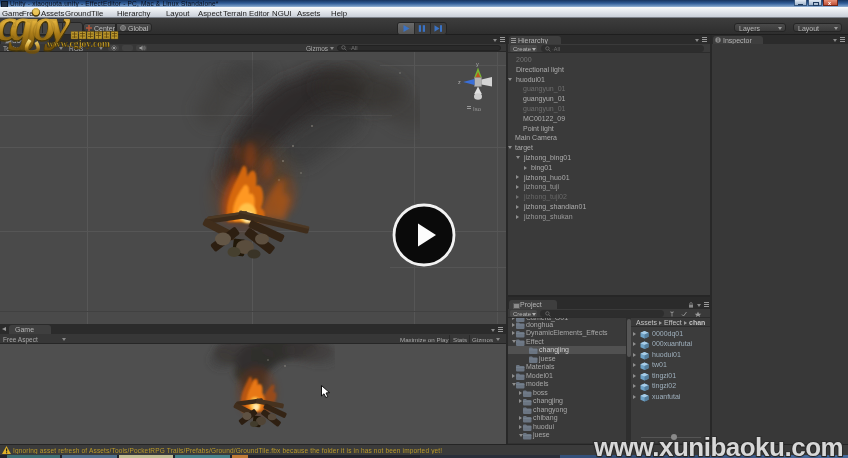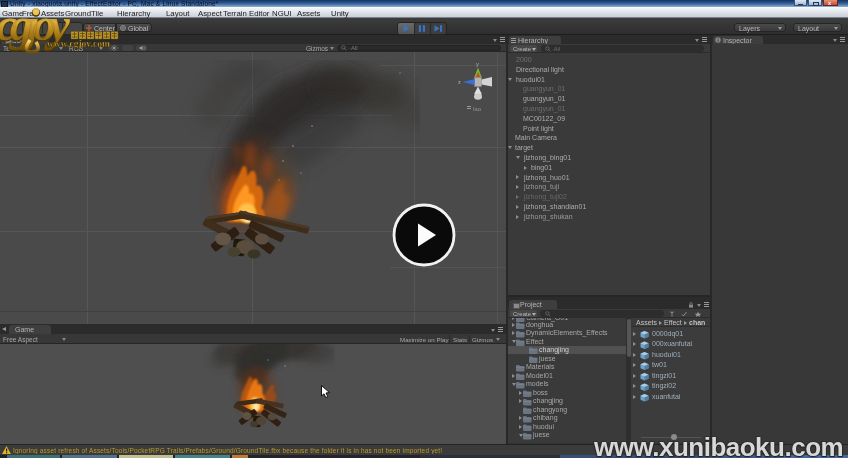--- a/index.html
+++ b/index.html
@@ -29,21 +29,21 @@
 <span class="abs" style="left:2px;">Game</span>
 <span class="abs" style="left:22px;">Free</span>
 <span class="abs" style="left:41px;">Assets</span>
 <span class="abs" style="left:65px;">GroundTile</span>
 <span class="abs" style="left:117px;">Hierarchy</span>
 <span class="abs" style="left:166px;">Layout</span>
 <span class="abs" style="left:198px;">Aspect</span>
 <span class="abs" style="left:223px;">Terrain Editor</span>
 <span class="abs" style="left:272px;">NGUI</span>
 <span class="abs" style="left:297px;">Assets</span>
-<span class="abs" style="left:331px;">Unity</span>
+<span class="abs" style="left:331px;">Help</span>
 </div>
 
 <div class="abs" style="left:0;top:18px;width:848px;height:17px;background:linear-gradient(180deg,#3d3d3d,#2e2e2e);border-bottom:1px solid #1e1e1e;box-sizing:border-box;"></div>
 
 <div class="abs" style="left:3px;top:22px;width:78px;height:11px;background:#454545;border:1px solid #262626;border-radius:3px;"></div>
 <div class="abs" style="left:22px;top:22px;width:1px;height:11px;background:#2a2a2a;"></div>
 <div class="abs" style="left:42px;top:22px;width:1px;height:11px;background:#2a2a2a;"></div>
 <div class="abs" style="left:62px;top:22px;width:1px;height:11px;background:#2a2a2a;"></div>
 
 <div class="abs" style="left:83px;top:23px;width:33px;height:9px;background:linear-gradient(180deg,#4c4c4c,#3c3c3c);border:1px solid #252525;border-radius:3px 0 0 3px;box-sizing:border-box;"></div>

